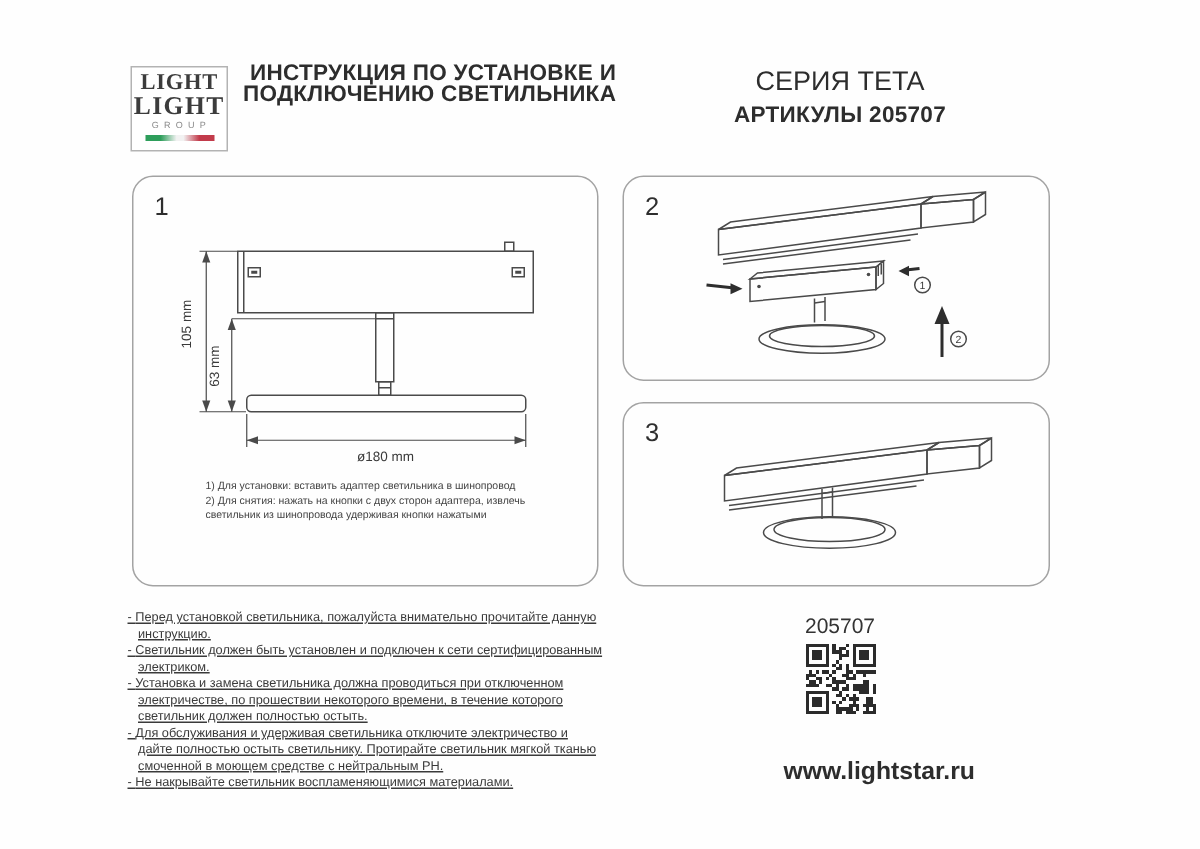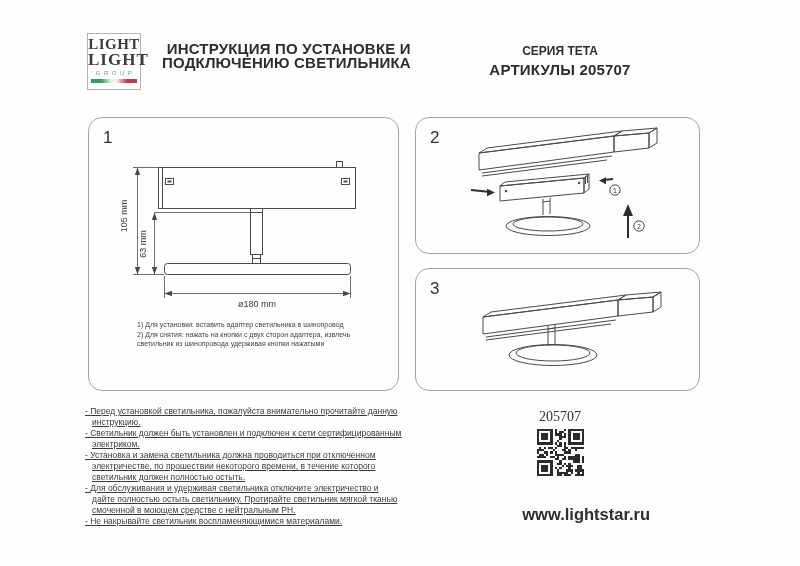--- a/index.html
+++ b/index.html
@@ -2,49 +2,49 @@
 <html><head>
 <meta charset="utf-8">
 <style>
   html,body{margin:0;padding:0;background:#ffffff;}
   .sheet{
     position:relative; width:800px; height:566px; background:#fefefe;
     font-family:"Liberation Sans", sans-serif; color:#333; overflow:hidden;
   }
   
   .logo{
-    position:absolute; left:87px; top:33px; width:54px; height:57px;
+    position:absolute; left:87px; top:44px; width:65px; height:57px;
     border:1px solid #b3b3b3; box-sizing:border-box; background:#fff; text-align:center;
   }
   .logo-light{font-family:"Liberation Serif", serif; font-weight:bold; font-size:15px; line-height:15px; margin-top:3px; letter-spacing:.5px; color:#3c3c3c;}
   .logo-star{font-family:"Liberation Serif", serif; font-weight:bold; font-size:17px; line-height:15px; letter-spacing:1px; color:#3c3c3c;}
   .logo-group{font-size:6px; letter-spacing:3.5px; padding-left:3px; color:#8a8a8a; margin-top:3px;}
   .logo-flag{width:46px; height:4px; margin:3px auto 0;
     background:linear-gradient(90deg,#2e9e5b 0%,#2e9e5b 22%,#f2f2f2 45%,#f2f2f2 55%,#c23b4b 78%,#c23b4b 100%);}
   .doc-title{position:absolute; left:162px; top:42px; font-size:15px; line-height:14px; font-weight:bold; color:#2d2d2d; letter-spacing:.2px;text-align:right;}
   .right-head{position:absolute; left:455px; top:44px; width:210px; text-align:center; color:#2d2d2d;}
-  .series{font-size:12px; font-weight:bold;}
+  .series{font-size:18px; font-weight:normal;}
   .articles{font-size:15px; font-weight:bold; margin-top:3px; letter-spacing:.2px;}
   
   .panel{position:absolute; border:1px solid #a3a3a3; border-radius:14px; box-sizing:border-box; background:#fefefe;}
   .panel1{left:88px; top:117px; width:311px; height:274px;}
   .panel2{left:415px; top:117px; width:285px; height:137px;}
   .panel3{left:415px; top:268px; width:285px; height:123px;}
   .panel svg{position:absolute; left:0; top:0;}
   .panel-num{position:absolute; left:14px; top:10px; font-size:17px; color:#2e2e2e;}
   .notes{position:absolute; left:48px; top:202px; width:240px; font-size:7px; line-height:9.6px; color:#444;}
   svg text{font-family:"Liberation Sans", sans-serif; fill:#3a3a3a;}
   .dim-label{font-size:9px;}
   
   .warnings{position:absolute; left:85px; top:406px; width:318px; margin:0; padding:0; list-style:none;
     font-size:8.5px; line-height:11px; color:#3a3a3a;}
   .warnings li{padding-left:7px; text-indent:-7px;text-decoration:underline;}
   .warnings li::before{content:"- ";}
   
-  .footer-article{position:absolute; left:495px; top:409px; width:130px; text-align:center; font-size:14px; color:#333;font-family:Liberation Serif, serif;}
+  .footer-article{position:absolute; left:495px; top:409px; width:130px; text-align:center; font-size:14px; color:#333;}
   .qr{position:absolute; left:537px; top:429px; width:47px; height:47px;}
   .website{position:absolute; left:470px; top:505px; width:180px; text-align:right; font-size:16.5px; font-weight:bold; color:#2d2d2d;}
 </style>
 </head>
 <body>
 
 <div class="sheet">
 
   <div class="logo">
     <div class="logo-light">LIGHT</div>

